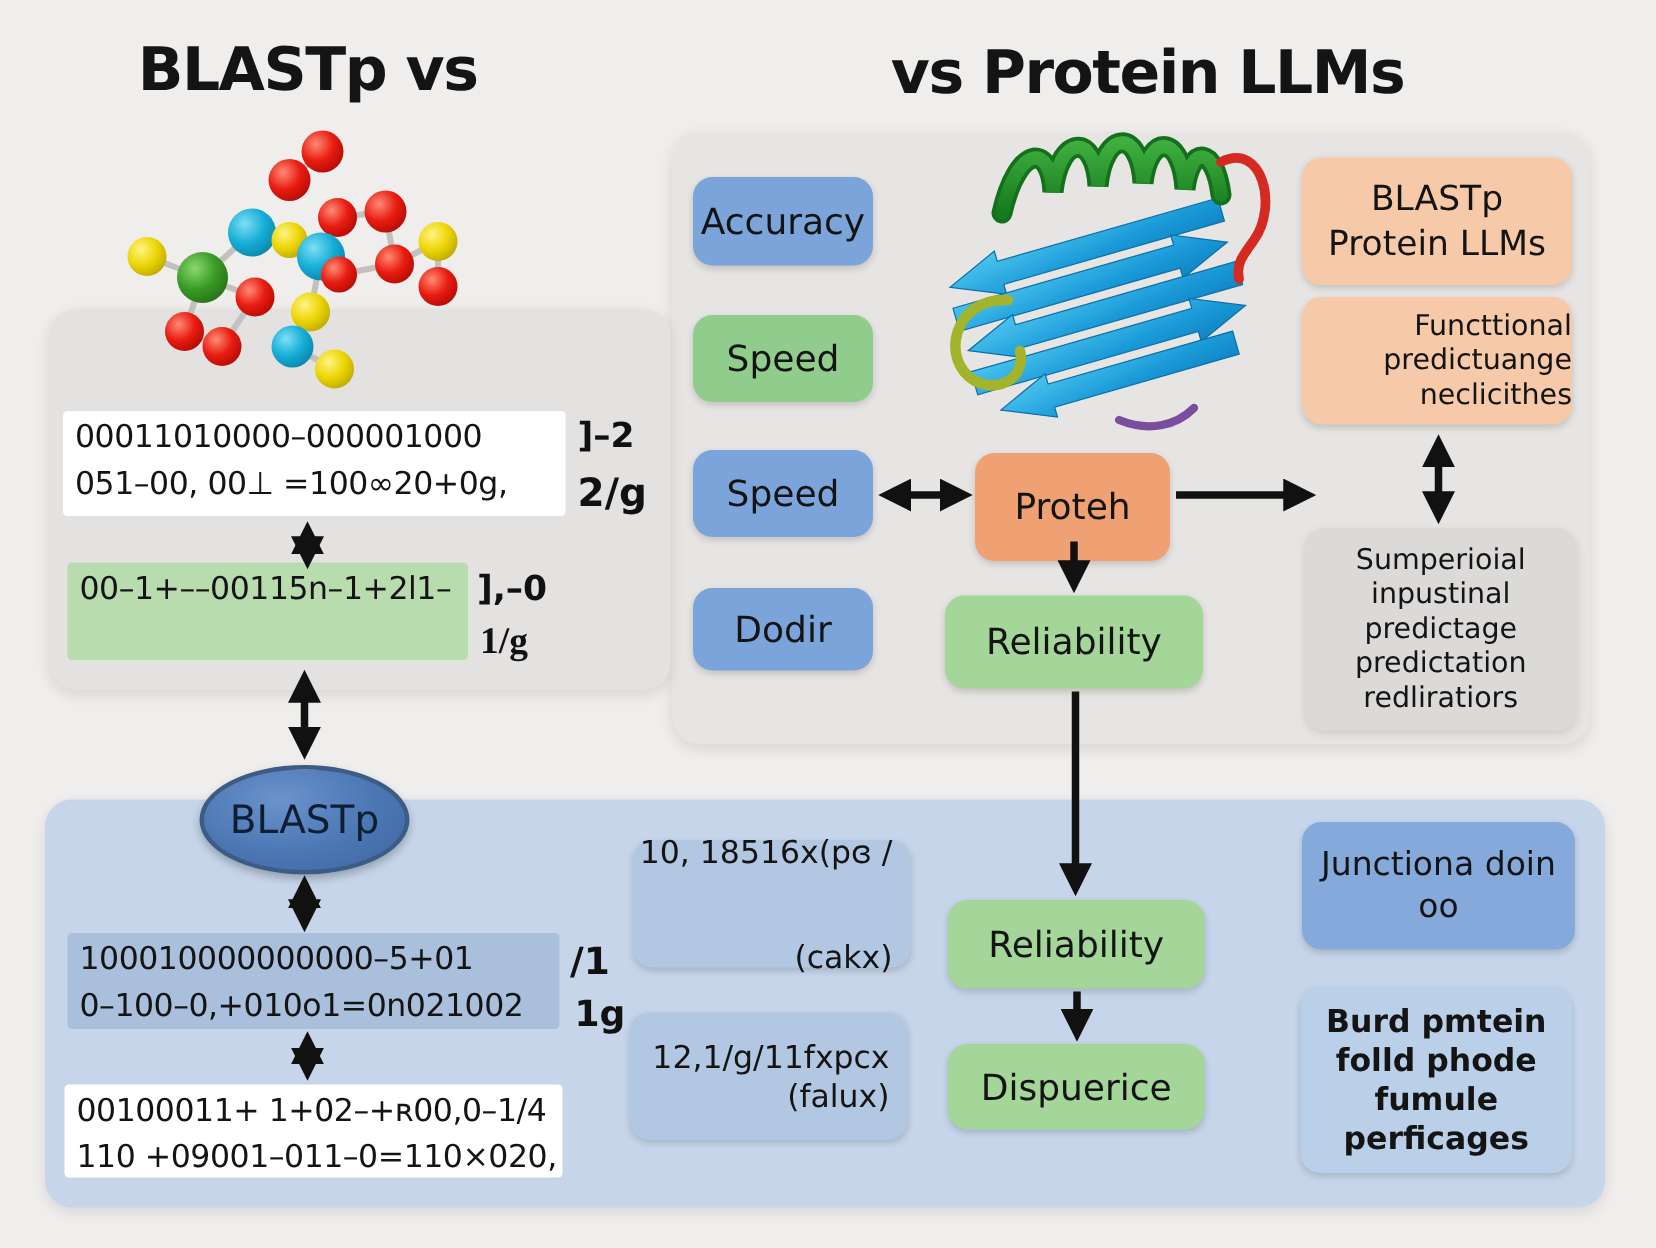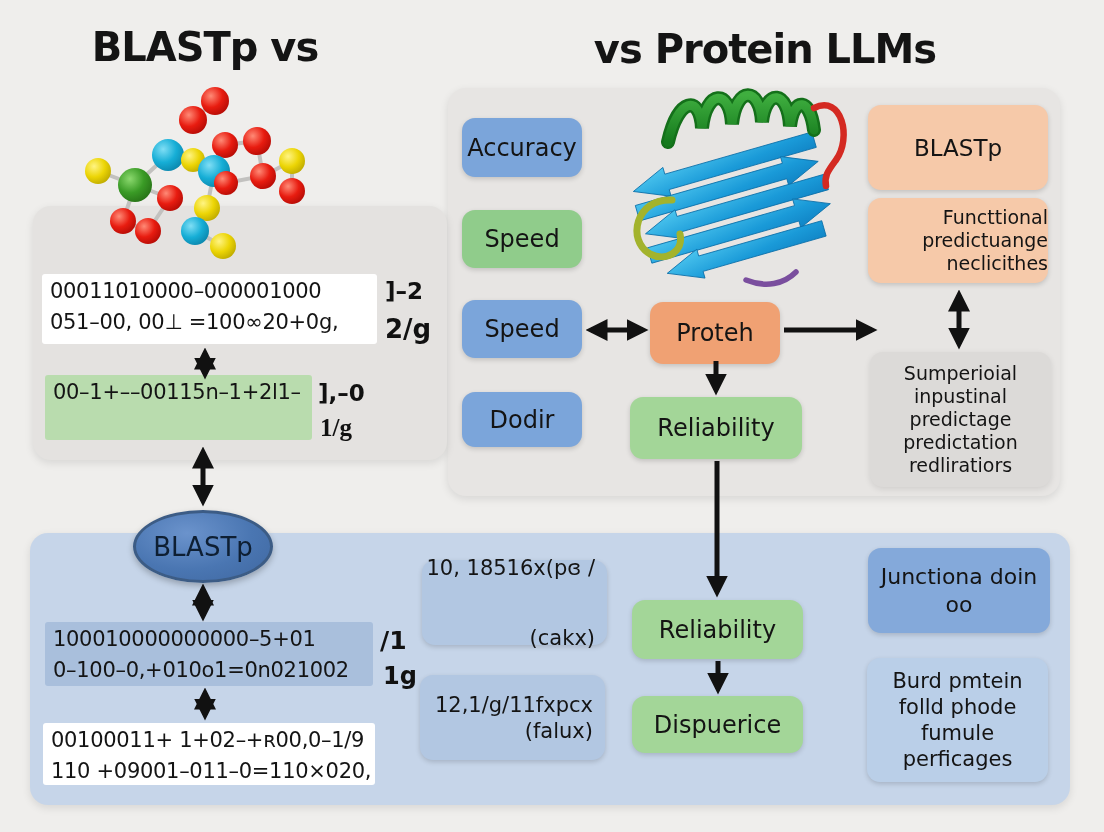--- a/index.html
+++ b/index.html
@@ -37,21 +37,21 @@
     box-shadow:0 2px 5px rgba(0,0,0,.16);color:#141414;
   }
   .blue{background:#7ba5da;}
   .green{background:#90cc8b;}
   .relgreen{background:#a3d698;}
   .orange{background:#f0a173;}
   .peach{background:#f6c9a9;}
   .grayb{background:#dcdad8;box-shadow:0 2px 6px rgba(0,0,0,.10);}
   .mblue{background:#b2c7e2;}
   .jblue{background:#84a9da;}
-  .bblue{background:#bacfe8;}
+  .bblue{background:#bacfe8;font-weight:bold;}
 
   .lab24{font-size:24px;}
   .lab23{font-size:23px;line-height:30px;}
   .lab22{font-size:22px;line-height:28px;}
   .lab21{font-size:21px;line-height:26px;}
   .lab19{font-size:19px;line-height:23px;}
 
   .ellipse{
     position:absolute;left:133px;top:510px;width:140px;height:73px;
     border-radius:50%;
@@ -186,52 +186,53 @@
 </div>
 
 <div class="seq bluebg" style="left:45px;top:622px;width:328px;height:64px;">
   <div class="ln">100010000000000–5+01</div>
   <div class="ln">0–100–0,+010o1=0n021002</div>
 </div>
 <div class="sidelab" style="left:380px;top:626px;font-size:25px;">/1</div>
 <div class="sidelab" style="left:383px;top:662px;font-size:24px;">1g</div>
 
 <div class="seq peachbg" style="left:43px;top:723px;width:332px;height:62px;">
-  <div class="ln">00100011+  1+02–+ʀ00,0–1/9</div>
+  <div class="ln">00100011+  1+02–+ʀ00,0–1/4</div>
   <div class="ln">110 +09001–011–0=110×020,</div>
 </div>
 
 <div class="box blue lab24" style="left:462px;top:118px;width:120px;height:59px;">
   <span>Accuracy</span>
 </div>
 <div class="box green lab24" style="left:462px;top:210px;width:120px;height:58px;">
   <span>Speed</span>
 </div>
 <div class="box blue lab24" style="left:462px;top:300px;width:120px;height:58px;">
   <span>Speed</span>
 </div>
 <div class="box blue lab24" style="left:462px;top:392px;width:120px;height:55px;">
   <span>Dodir</span>
 </div>
 
-<div class="box orange lab24" style="left:650px;top:302px;width:130px;height:62px;">
+<div class="box orange lab24" style="left:650px;top:302px;width:130px;height:72px;">
   <span>Proteh</span>
 </div>
 <div class="box relgreen lab24" style="left:630px;top:397px;width:172px;height:62px;">
   <span>Reliability</span>
 </div>
 <div class="box relgreen lab24" style="left:632px;top:600px;width:171px;height:59px;">
   <span>Reliability</span>
 </div>
 <div class="box relgreen lab24" style="left:632px;top:696px;width:171px;height:57px;">
   <span>Dispuerice</span>
 </div>
 
 <div class="box peach lab23" style="left:868px;top:105px;width:180px;height:85px;">
   <span>BLASTp</span>
+  <span>Protein LLMs</span>
 </div>
 <div class="box peach lab19" style="left:868px;top:198px;width:180px;height:85px;align-items:flex-end;">
   <span>Functtional</span>
   <span>predictuange</span>
   <span>neclicithes</span>
 </div>
 <div class="box grayb lab19" style="left:870px;top:352px;width:181px;height:135px;">
   <span>Sumperioial</span>
   <span>inpustinal</span>
   <span>predictage</span>

